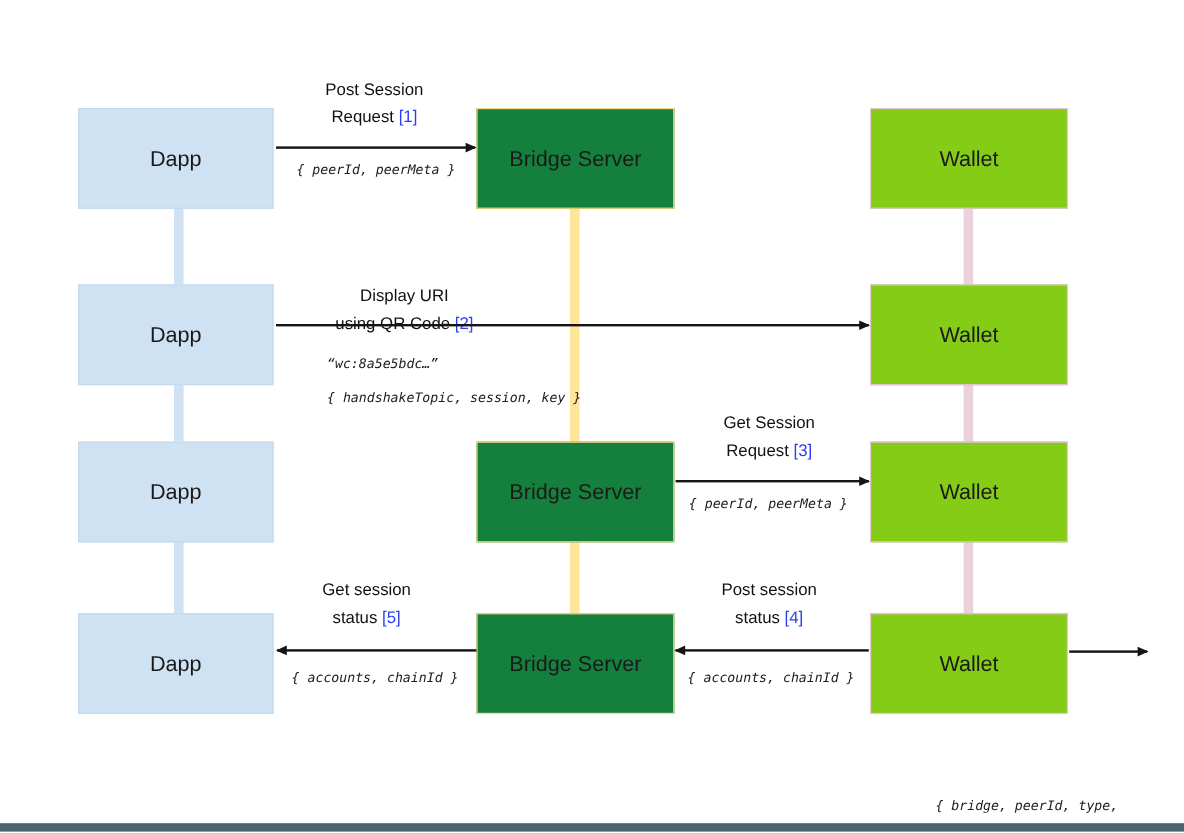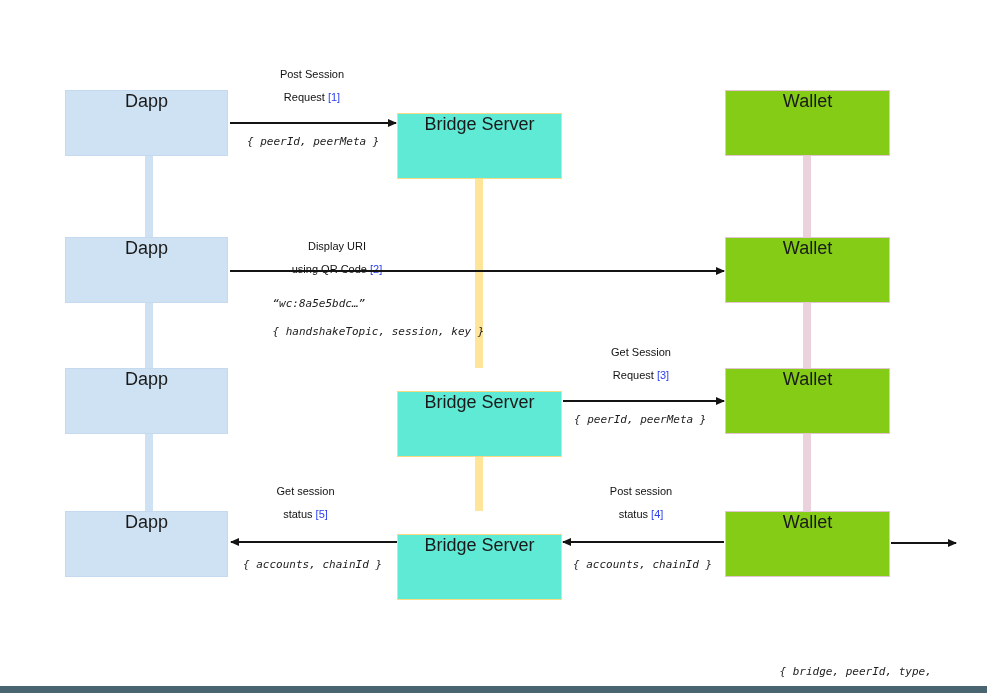--- a/index.html
+++ b/index.html
@@ -2,39 +2,39 @@
 <html><head>
 <meta charset="utf-8">
 <style>
   html,body{margin:0;padding:0;background:#fff;}
   .canvas{
     position:relative;width:987px;height:694px;background:#ffffff;overflow:hidden;
     font-family:"Liberation Sans",sans-serif;color:#111;
   }
   
   .box{
-    position:absolute;height:66px;display:flex;justify-content:center;
+    position:absolute;height:84px;display:flex;align-items:center;justify-content:center;
     font-size:18px;color:#1a1a1a;box-sizing:border-box;
   }
   .box.dapp{width:163px;background:#cfe2f3;border:1px solid #c5daee;}
-  .box.bridge{width:165px;background:#5eead4;border:1px solid #f8da83;margin-top:23px;}
+  .box.bridge{width:165px;background:#15803d;border:1px solid #f8da83;}
   .box.wallet{width:165px;background:#84cc16;border:1px solid #e2c4d2;}
   
   .lifeline{position:absolute;width:8px;}
   .lifeline.dapp{background:#cfe2f3;}
   .lifeline.bridge{background:#ffe599;}
   .lifeline.wallet{background:#ead1dc;}
   
   .arrow{position:absolute;height:2px;}
   .arrow .shaft{position:absolute;left:0;right:0;top:0;height:1.5px;background:#141414;}
   .arrow .head{position:absolute;width:0;height:0;top:-3.5px;}
   .arrow .head.right{right:-1px;border-top:4px solid transparent;border-bottom:4px solid transparent;border-left:9px solid #141414;}
   .arrow .head.left{left:-1px;border-top:4px solid transparent;border-bottom:4px solid transparent;border-right:9px solid #141414;}
   
-  .msg-label{position:absolute;text-align:center;font-size:11px;line-height:23px;color:#111;}
+  .msg-label{position:absolute;text-align:center;font-size:14px;line-height:23px;color:#111;}
   .ref{color:#2a3ef2;}
   
   .payload{position:absolute;font-family:"DejaVu Sans Mono",monospace;font-size:11px;line-height:14px;color:#1c1c1c;white-space:pre;font-style:italic;}
   
   .push-note{position:absolute;text-align:right;}
   .push-title{font-size:18px;line-height:22px;color:#111;}
   .push-sub{font-size:16px;line-height:20px;font-style:italic;color:#111;margin-top:2px;}
   .push-payload-indent{display:block;padding-left:15px;}
   
   .footer-bar{position:absolute;left:0;top:686px;width:987px;height:7px;background:#4a6572;}

